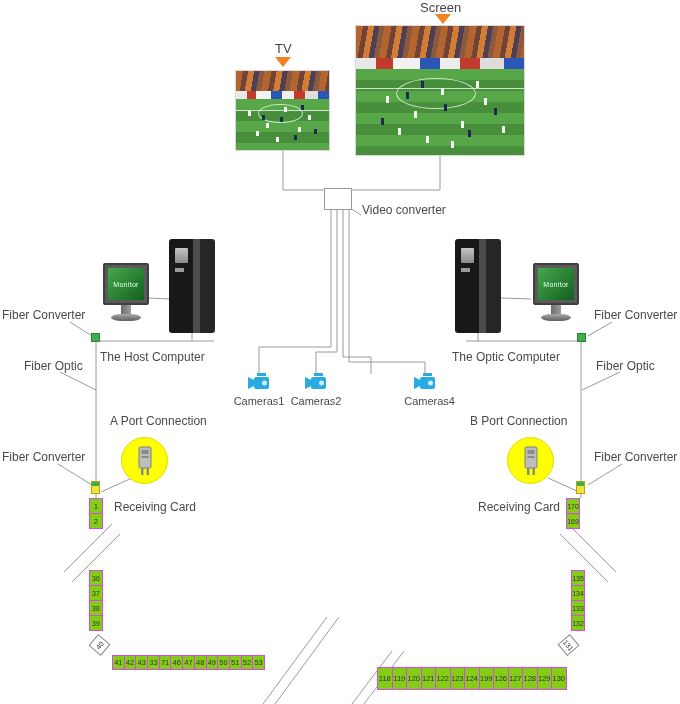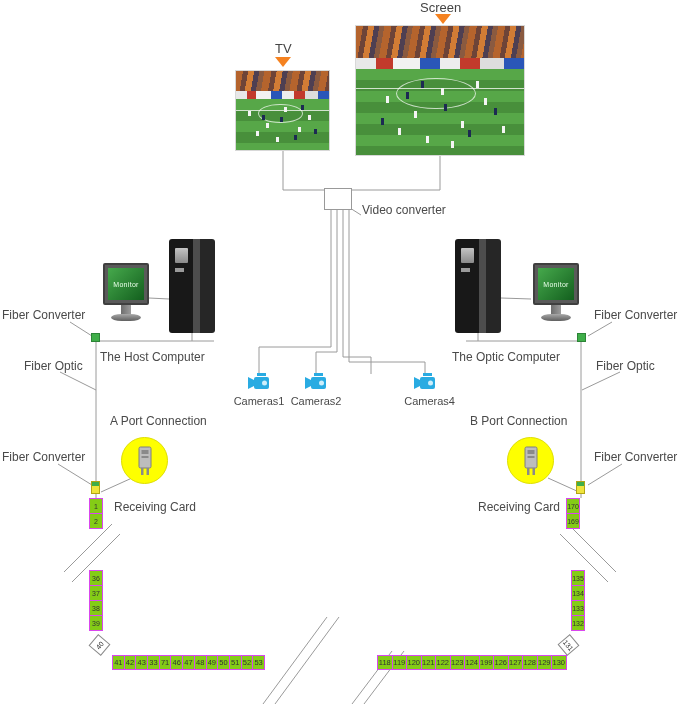--- a/index.html
+++ b/index.html
@@ -50,21 +50,21 @@
   .camera-label { font-size:11px; color:#4a4a4a; margin-top:1px; }
 
   
   .cellcol { position:absolute; display:flex; flex-direction:column; }
   .cellrow { position:absolute; display:flex; }
   .cell { width:14px; height:16px; border:1px solid #d946ef; background:#84cc16; color:#333;
     font-size:7px; display:flex; align-items:center; justify-content:center; flex:0 0 auto; }
   .cellcol .cell + .cell { margin-top:-1px; }
   .cellrow .cell + .cell { margin-left:-1px; }
   .row-l .cell { width:12.7px; height:15px; font-size:7.5px; }
-  .row-r .cell { width:15.5px; height:15px; font-size:7.5px; }
+  .row-r .cell { width:15.5px; height:23px; font-size:7.5px;margin-top:12px; }
   .corner-cell { position:absolute; width:15px; height:16px; border:1px solid #8a8a8a; background:#fff; color:#333; font-size:7px; display:flex; align-items:center; justify-content:center; }
 
   .rt-label { position:absolute; font-size:12.5px; color:#4a4a4a; width:80px; line-height:1.6; }
 </style>
 </head>
 <body>
 
 <div id="canvas">
 
   <svg class="lines" width="680" height="704" stroke="#9a9a9a" stroke-width="1" fill="none">

